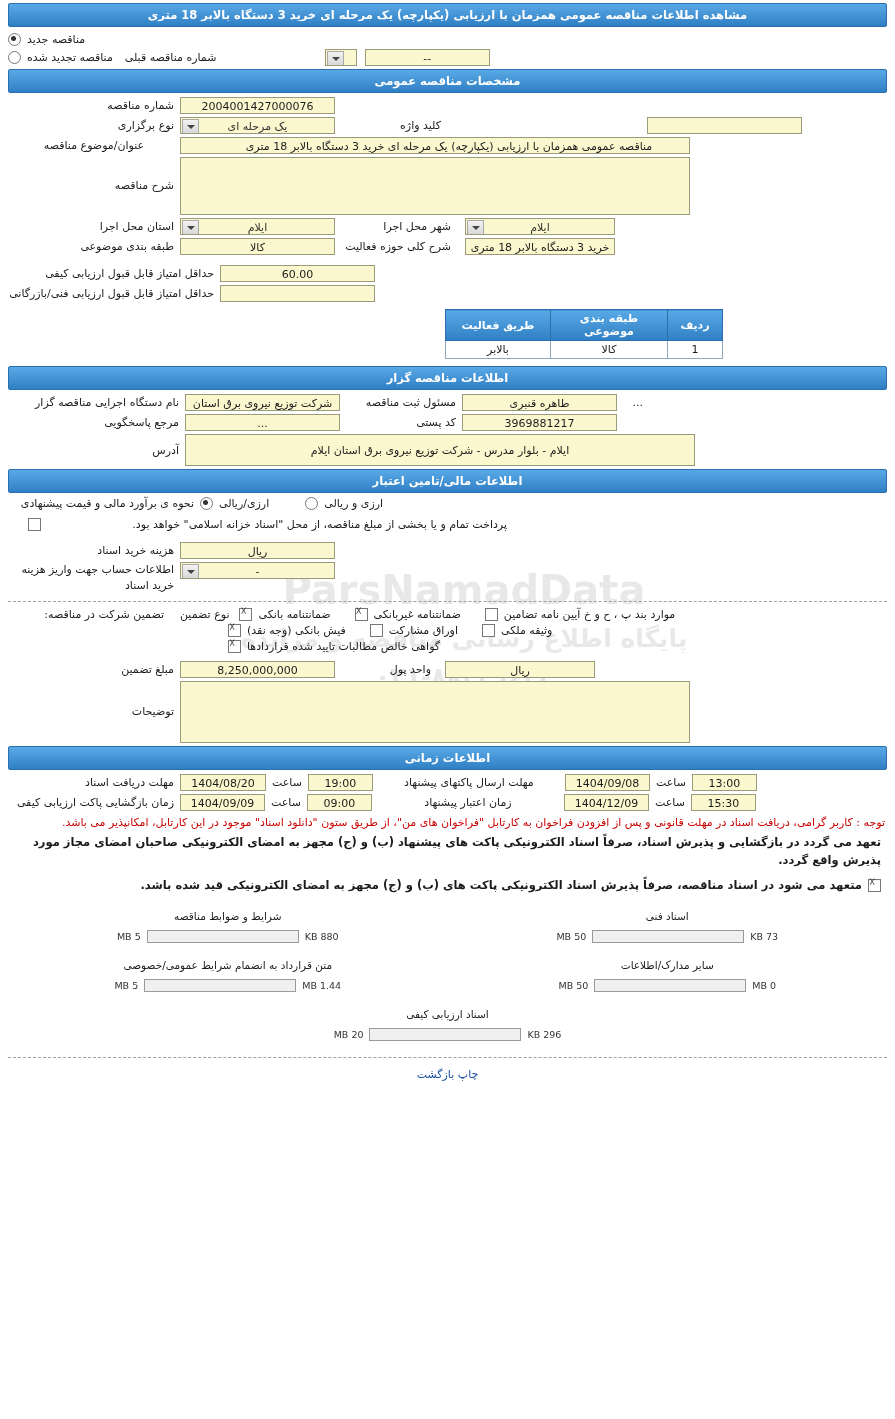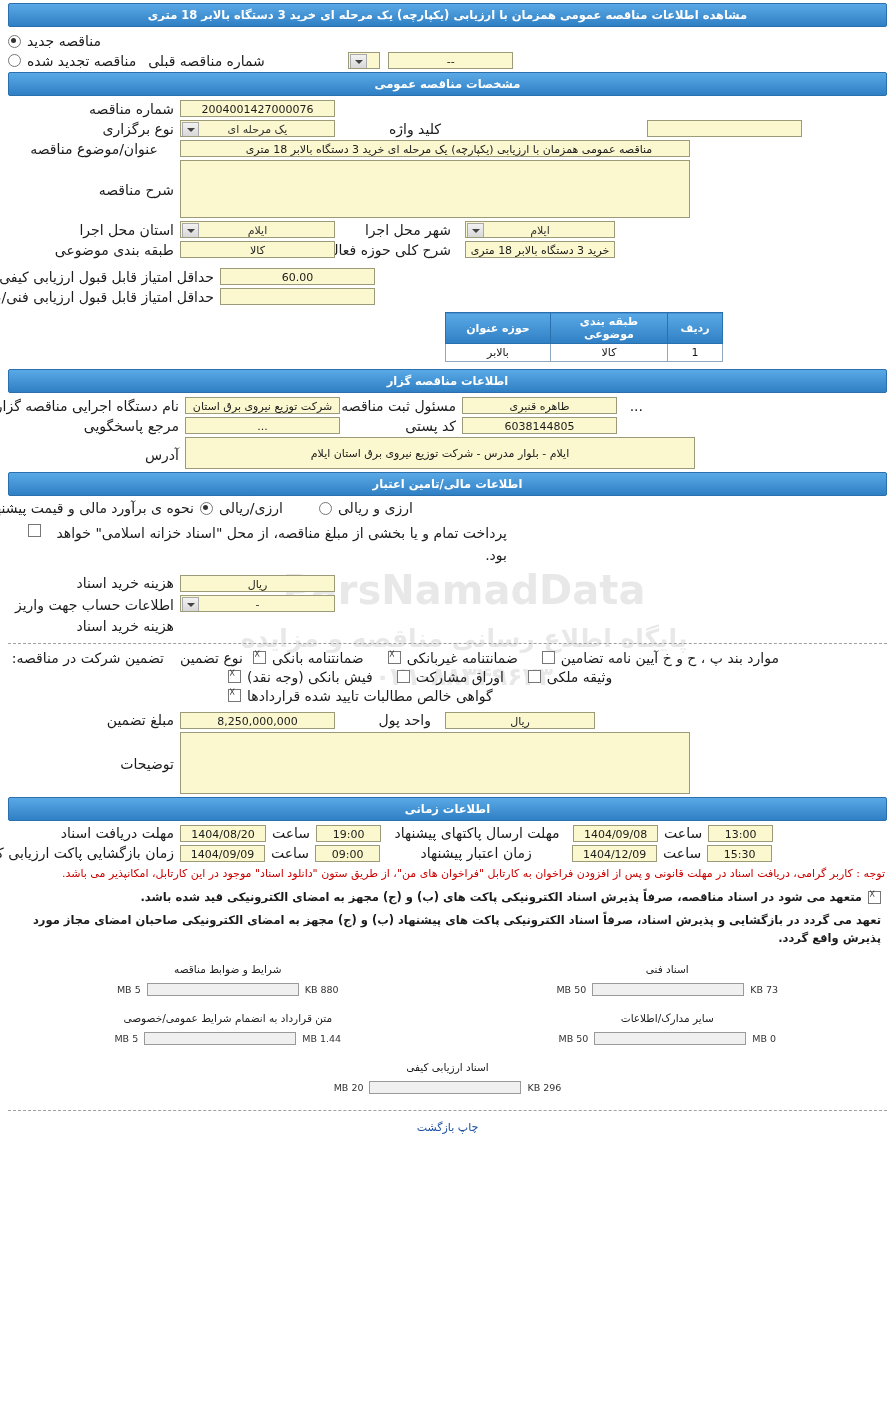--- a/index.html
+++ b/index.html
@@ -49,21 +49,21 @@
     border-radius: 2px;
   }
   .row {
     display: flex;
     flex-direction: row;
     align-items: center;
     margin: 3px 8px;
   }
   .lbl {
     text-align: right;
-    font-size: 14px;
+    font-size: 11px;
     color: #1b1b1b;
     padding: 0 6px;
     white-space: nowrap;
   }
   .fld {
     background: #fbf8cf;
     border: 1px solid #9b9b7a;
     height: 17px;
     line-height: 17px;
     font-size: 11px;
@@ -314,21 +314,21 @@
       <div class="fld" style="width:155px;"></div>
       <span class="lbl" style="width:200px; text-align:right;">حداقل امتیاز قابل قبول ارزیابی فنی/بازرگانی</span>
     </div>
 
     <div style="display:flex; justify-content:flex-end; margin-left:437px;">
       <table class="grid">
         <thead>
           <tr>
             <th style="width:38px;">ردیف</th>
             <th style="width:100px;">طبقه بندی موضوعی</th>
-            <th style="width:88px;">حوزه عنوان</th>
+            <th style="width:88px;">طریق فعالیت</th>
           </tr>
         </thead>
         <tbody>
           <tr>
             <td>1</td>
             <td>کالا</td>
             <td>بالابر</td>
           </tr>
         </tbody>
       </table>
@@ -339,21 +339,21 @@
     <div class="row" style="justify-content:flex-end;">
       <span class="lbl" style="width:20px;">...</span>
       <div class="fld" style="width:155px;">طاهره قنبری</div>
       <span class="lbl" style="width:110px;">مسئول ثبت مناقصه</span>
       <div class="fld" style="width:155px;">شرکت توزیع نیروی برق استان</div>
       <span class="lbl" style="width:165px; text-align:right;">نام دستگاه اجرایی مناقصه گزار</span>
     </div>
 
     <div class="row" style="justify-content:flex-end;">
       <span class="lbl" style="width:20px;"></span>
-      <div class="fld" style="width:155px;">6038144805</div>
+      <div class="fld" style="width:155px;">3969881217</div>
       <span class="lbl" style="width:110px;">کد پستی</span>
       <div class="fld" style="width:155px;">...</div>
       <span class="lbl" style="width:165px; text-align:right;">مرجع پاسخگویی</span>
     </div>
 
     <div class="row" style="justify-content:flex-end; align-items:flex-start;">
       <div class="fld" style="width:510px; height:32px; line-height:32px;">ایلام - بلوار مدرس - شرکت توزیع نیروی برق استان ایلام</div>
       <span class="lbl" style="width:165px; text-align:right; padding-top:10px;">آدرس</span>
     </div>
 
@@ -444,26 +444,26 @@
       <span class="lbl" style="width:180px; text-align:center;">زمان اعتبار پیشنهاد</span>
       <div class="fld" style="width:65px;">09:00</div>
       <span class="lbl">ساعت</span>
       <div class="fld" style="width:85px;">1404/09/09</div>
       <span class="lbl" style="width:160px; text-align:right;">زمان بازگشایی پاکت ارزیابی کیفی</span>
     </div>
 
 
     <div class="note-red">توجه : کاربر گرامی، دریافت اسناد در مهلت قانونی و پس از افزودن فراخوان به کارتابل "فراخوان های من"، از طریق ستون "دانلود اسناد" موجود در این کارتابل، امکانپذیر می باشد.</div>
 
+    <div class="note-bold" style="display:flex; align-items:flex-start; margin-top:-2px;">
+      <span>تعهد می گردد در بازگشایی و پذیرش اسناد، صرفاً اسناد الکترونیکی پاکت های پیشنهاد (ب) و (ج) مجهز به امضای الکترونیکی صاحبان امضای مجاز مورد پذیرش واقع گردد.</span>
+    </div>
     <div class="note-bold" style="display:flex; align-items:flex-start;">
       <span class="chk on" style="margin-left:6px; margin-top:3px;"></span>
       <span>متعهد می شود در اسناد مناقصه، صرفاً پذیرش اسناد الکترونیکی پاکت های (ب) و (ج) مجهز به امضای الکترونیکی قید شده باشد.</span>
-    </div>
-    <div class="note-bold" style="display:flex; align-items:flex-start; margin-top:-2px;">
-      <span>تعهد می گردد در بازگشایی و پذیرش اسناد، صرفاً اسناد الکترونیکی پاکت های پیشنهاد (ب) و (ج) مجهز به امضای الکترونیکی صاحبان امضای مجاز مورد پذیرش واقع گردد.</span>
     </div>
 
     <div class="docs">
       <div class="docgrid">
 
         <div class="doccell">
           <div class="doctitle">اسناد فنی</div>
           <div class="barline">
             <span>73 KB</span>
             <span class="barwrap"><span class="barfill grey" style="width:3%"></span></span>

